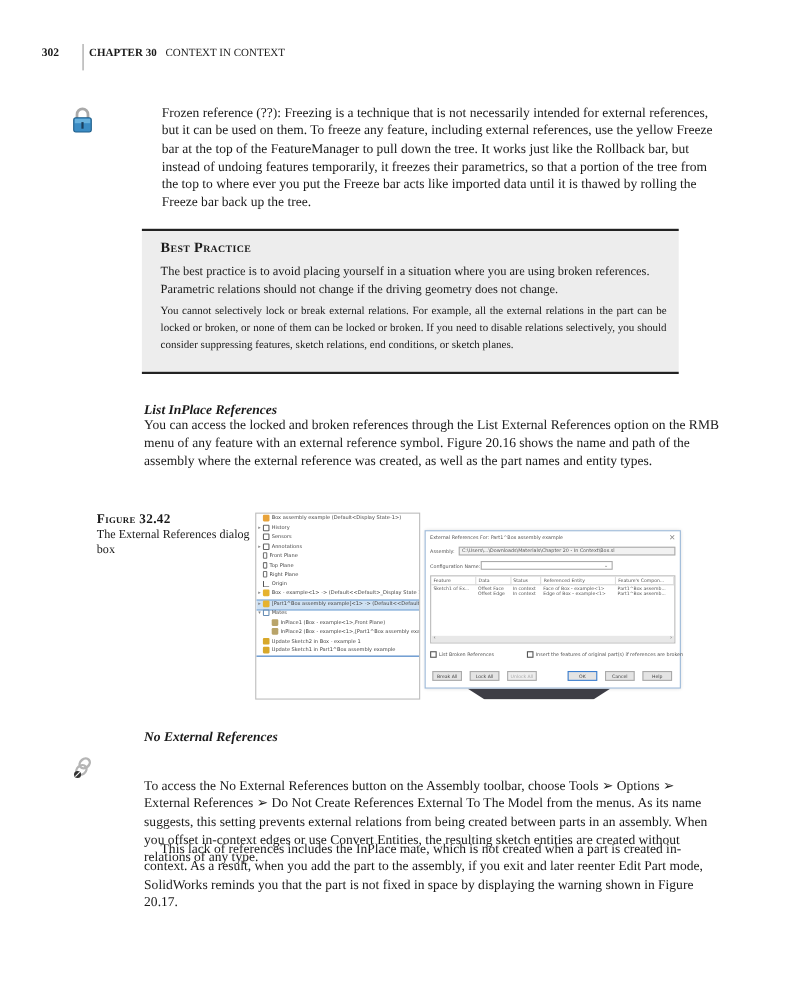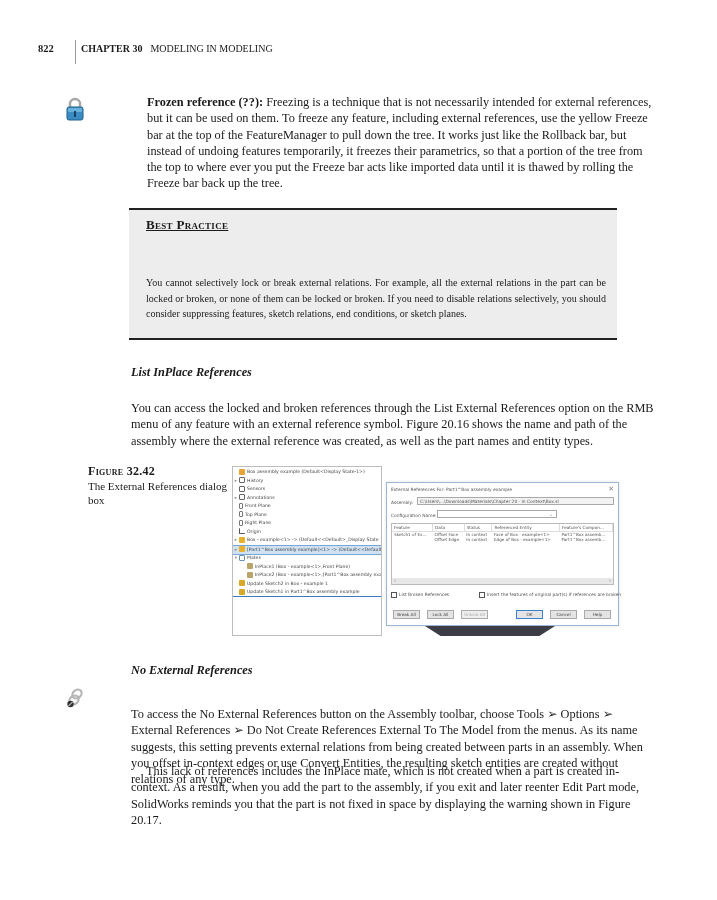--- a/index.html
+++ b/index.html
@@ -7,37 +7,37 @@
          font-family: "DejaVu Serif", "Liberation Serif", serif; color: #1a1a1a; }
   .abs { position: absolute; }
   .header { left: 38px; top: 40px; height: 24px; font-size: 10px; font-family: "Liberation Serif", serif; }
   .pagenum { position: absolute; left: 0; top: 3px; font-weight: bold; font-size: 10.5px; }
   .hdr-rule { position: absolute; left: 37px; top: 0; width: 1px; height: 24px; background: #999; }
   .chap { position: absolute; left: 43px; top: 3px; white-space: nowrap; font-size: 10px; }
   .chap b { font-weight: bold; margin-right: 8px; }
 
   .body-text { font-family: "Liberation Serif", serif; font-size: 12.3px; line-height: 16.3px; text-align: left; }
   .p-frozen { left: 147px; top: 94px; width: 510px; }
-  .p-frozen b { font-weight: bold; }
+  .p-frozen b { font-weight: normal; }
 
   .icon-lock { left: 64px; top: 96px; width: 22px; height: 26px; }
   .icon-link { left: 64px; top: 686px; width: 22px; height: 24px; }
 
   .bp-box { left: 129px; top: 208px; width: 488px; height: 132px; background: #ededed;
             border-top: 2px solid #222; border-bottom: 2px solid #222; box-sizing: border-box; }
   .bp-title { position: absolute; left: 17px; top: 7px; font-family: "Liberation Serif", serif; font-weight: bold;
-              font-variant: small-caps; font-size: 13px; letter-spacing: 0.3px; text-decoration: underline; }
+              font-variant: small-caps; font-size: 13px; letter-spacing: 0.3px; }
   .bp-p1 { position: absolute; left: 17px; top: 30px; width: 460px; font-family: "Liberation Serif", serif;
            font-size: 11.3px; line-height: 15.5px; }
   .bp-p2 { position: absolute; left: 17px; top: 65px; width: 460px; font-family: Liberation Serif, serif;
            font-size: 10px; line-height: 15.5px; text-align: justify; }
 
   .h-italic { font-family: "Liberation Serif", serif; font-weight: bold; font-style: italic; font-size: 12.3px; }
   .h-list { left: 131px; top: 365px; }
-  .p-list { left: 131px; top: 400px; width: 525px; }
+  .p-list { left: 131px; top: 378px; width: 525px; }
 
   .fig-label { left: 88px; top: 464px; width: 140px; font-family: "Liberation Serif", serif; font-size: 11px; line-height: 14.5px; }
   .fig-label .fig-num { font-weight: bold; font-variant: small-caps; font-size: 12px; letter-spacing: 0.3px; display: block; }
 
   
   .tree { left: 232px; top: 466px; width: 150px; height: 170px; background: #fff; border: 1px solid #bdbdbd;
           box-sizing: border-box; font-family: "DejaVu Sans", sans-serif; font-size: 4.6px; color: #444; overflow: hidden; }
   .tree-row { position: absolute; left: 0; height: 8.5px; line-height: 8.5px; white-space: nowrap; width: 148px; }
   .tree-row .exp { display: inline-block; width: 6px; text-align: center; color: #888; font-size: 4.5px; }
   .tree-row .ti { display: inline-block; width: 6px; height: 6px; vertical-align: middle; margin-right: 2px; border-radius: 1px; }
@@ -74,38 +74,39 @@
 
   .h-no { left: 131px; top: 663px; }
   .p-no1 { left: 131px; top: 706px; width: 525px; }
   .p-no2 { left: 131px; top: 763px; width: 525px; }
   .indent { display: inline-block; width: 15px; }
 </style>
 </head>
 <body>
 
 <div class="abs header">
-  <span class="pagenum">822</span>
+  <span class="pagenum">302</span>
   <span class="hdr-rule"></span>
-  <span class="chap"><b>CHAPTER 30</b><span>MODELING IN MODELING</span></span>
+  <span class="chap"><b>CHAPTER 30</b><span>CONTEXT IN CONTEXT</span></span>
 </div>
 
 <div class="abs icon-lock">
   <svg width="22" height="26" viewBox="0 0 22 26">
     <path d="M6 12 V8 a5 5 0 0 1 10 0 V12" fill="none" stroke="#a9a9a9" stroke-width="2.5"></path>
     <rect x="3" y="11" width="16" height="13" rx="2" fill="#3b8cc4" stroke="#1f5f8b" stroke-width="1"></rect>
     <rect x="4" y="12" width="14" height="4" fill="#7cc0e8" opacity="0.7"></rect>
     <rect x="10" y="15" width="2" height="6" fill="#1c3f5c"></rect>
   </svg>
 </div>
 
 <div class="abs body-text p-frozen"><b>Frozen reference (??):</b> <span>Freezing is a technique that is not necessarily intended for external references, but it can be used on them. To freeze any feature, including external references, use the yellow Freeze bar at the top of the FeatureManager to pull down the tree. It works just like the Rollback bar, but instead of undoing features temporarily, it freezes their parametrics, so that a portion of the tree from the top to where ever you put the Freeze bar acts like imported data until it is thawed by rolling the Freeze bar back up the tree.</span></div>
 
 <div class="abs bp-box">
   <div class="bp-title">Best Practice</div>
+  <div class="bp-p1">The best practice is to avoid placing yourself in a situation where you are using broken references. Parametric relations should not change if the driving geometry does not change.</div>
   <div class="bp-p2">You cannot selectively lock or break external relations. For example, all the external relations in the part can be locked or broken, or none of them can be locked or broken. If you need to disable relations selectively, you should consider suppressing features, sketch relations, end conditions, or sketch planes.</div>
 </div>
 
 <div class="abs h-italic h-list">List InPlace References</div>
 <div class="abs body-text p-list">You can access the locked and broken references through the List External References option on the RMB menu of any feature with an external reference symbol. Figure 20.16 shows the name and path of the assembly where the external reference was created, as well as the part names and entity types.</div>
 
 <div class="abs fig-label">
   <span class="fig-num">Figure 32.42</span>
   <span>The External References dialog box</span>
 </div>

